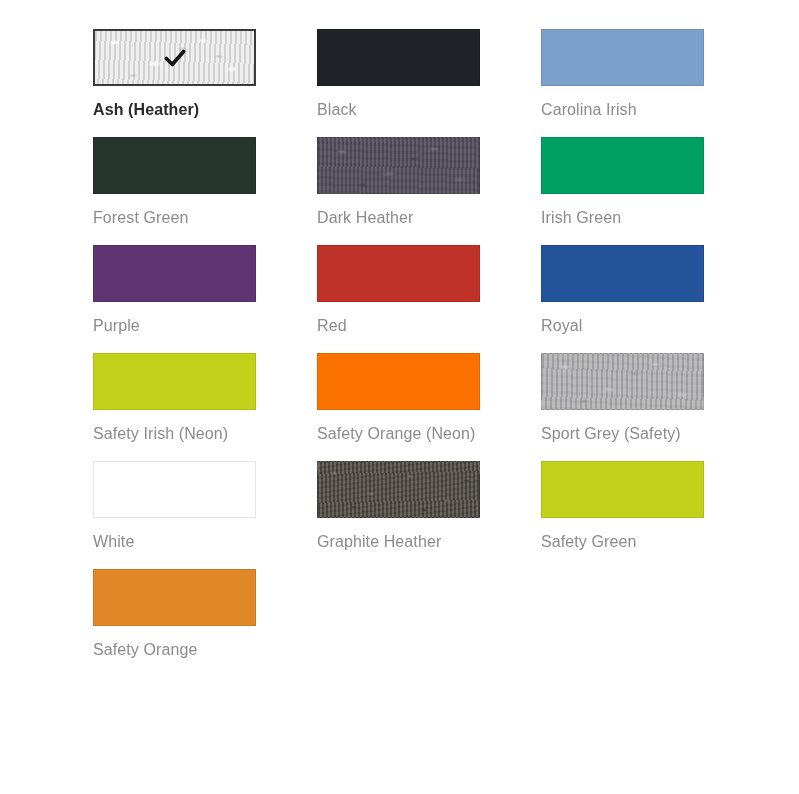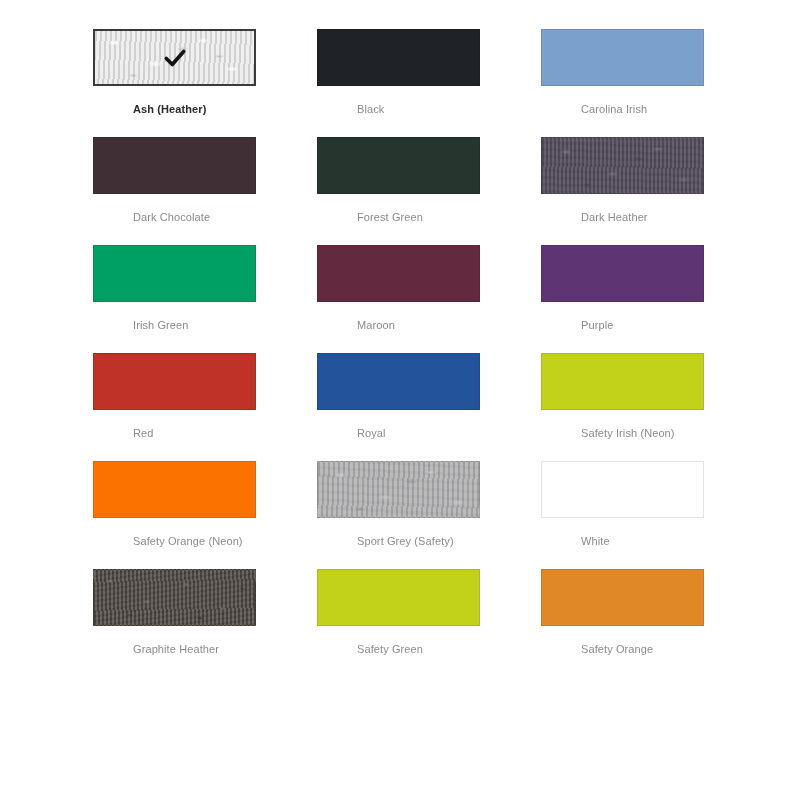--- a/index.html
+++ b/index.html
@@ -53,26 +53,25 @@
     width: 26px;
     height: 26px;
   }
   .swatch-option.is-selected .swatch-check {
     display: block;
   }
 
   .swatch-label {
     margin-top: 13px;
     width: 175px;
-    font-size: 11px;
+    font-size: 16px;
     line-height: 21px;
     color: #8b8b8f;
     letter-spacing: 0.1px;
     font-weight: 400;
-    margin-left: 40px;
   }
 
   .swatch-option.is-selected .swatch-label {
     color: #2b2b2b;
     font-weight: bold;
   }
 
   
   .tex-ash {
     background-image:
@@ -134,38 +133,30 @@
     </div>
     <div class="swatch-option">
       <div class="swatch-chip" style="background-color: rgb(31, 34, 39);"></div>
       <div class="swatch-label">Black</div>
     </div>
     <div class="swatch-option">
       <div class="swatch-chip" style="background-color: rgb(123, 160, 203);"></div>
       <div class="swatch-label">Carolina Irish</div>
     </div>
     <div class="swatch-option">
-      <div class="swatch-chip" style="background-color: rgb(64, 48, 54);"></div>
-      <div class="swatch-label">Dark Chocolate</div>
-    </div>
-    <div class="swatch-option">
       <div class="swatch-chip" style="background-color: rgb(38, 53, 46);"></div>
       <div class="swatch-label">Forest Green</div>
     </div>
     <div class="swatch-option">
       <div class="swatch-chip tex-darkheather" style="background-color: rgb(86, 79, 94);"></div>
       <div class="swatch-label">Dark Heather</div>
     </div>
     <div class="swatch-option">
       <div class="swatch-chip" style="background-color: rgb(0, 160, 100);"></div>
       <div class="swatch-label">Irish Green</div>
-    </div>
-    <div class="swatch-option">
-      <div class="swatch-chip" style="background-color: rgb(99, 41, 62);"></div>
-      <div class="swatch-label">Maroon</div>
     </div>
     <div class="swatch-option">
       <div class="swatch-chip" style="background-color: rgb(94, 52, 115);"></div>
       <div class="swatch-label">Purple</div>
     </div>
     <div class="swatch-option">
       <div class="swatch-chip" style="background-color: rgb(190, 50, 40);"></div>
       <div class="swatch-label">Red</div>
     </div>
     <div class="swatch-option">

